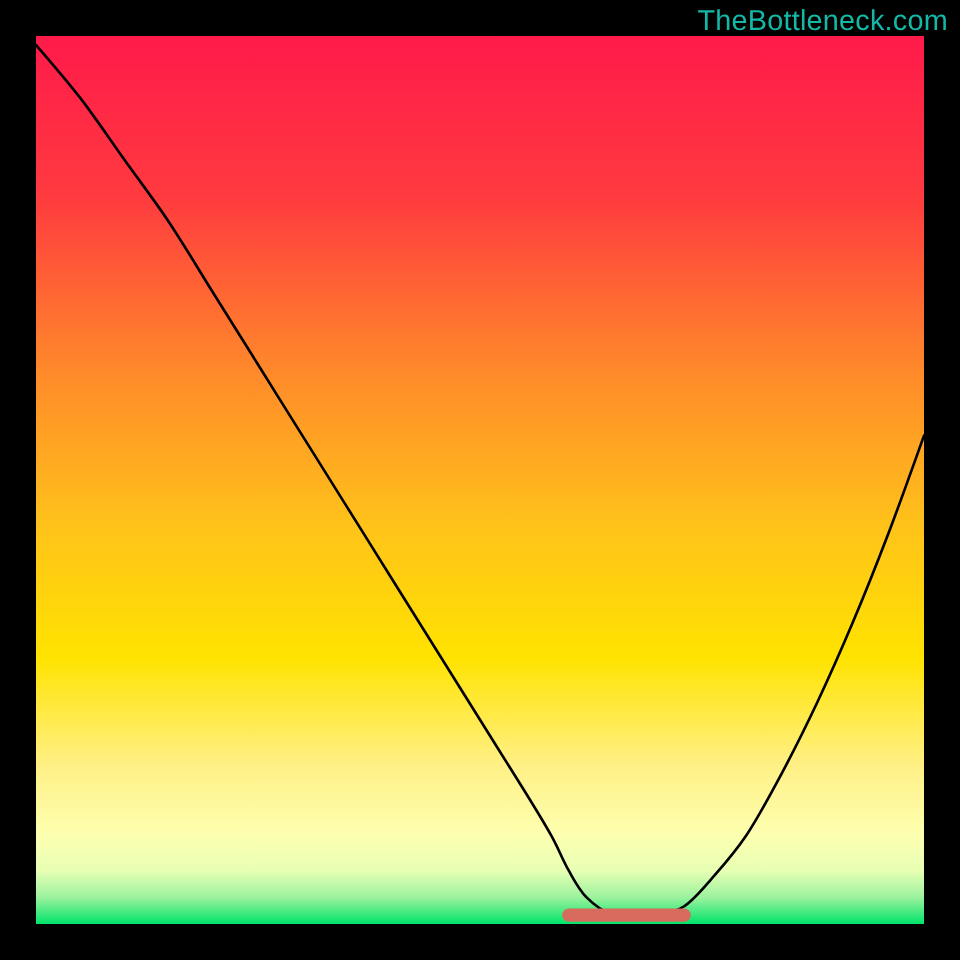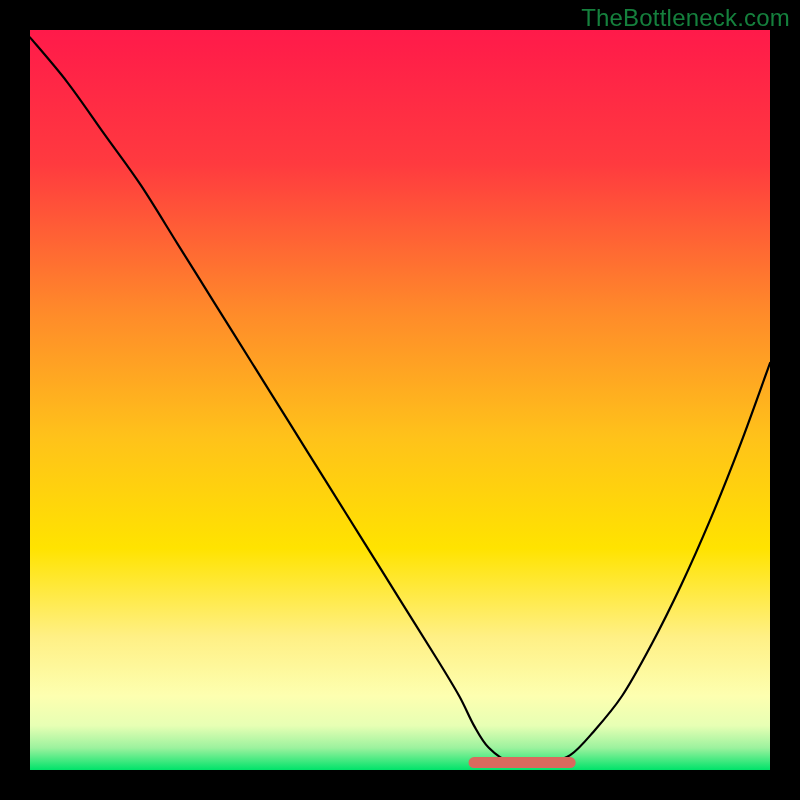--- a/index.html
+++ b/index.html
@@ -16,21 +16,21 @@
     left: 0;
     top: 0;
     width: 800px;
     height: 800px;
     background: #000;
   }
   .watermark {
     position: absolute;
     top: 4px;
     right: 10px;
-    color: #15803d;
+    color: #14b8a6;
     font-size: 24px;
     letter-spacing: 0.2px;
     font-weight: 400;
   }
   .plot {
     position: absolute;
     left: 30px;
     top: 30px;
     width: 740px;
     height: 740px;

